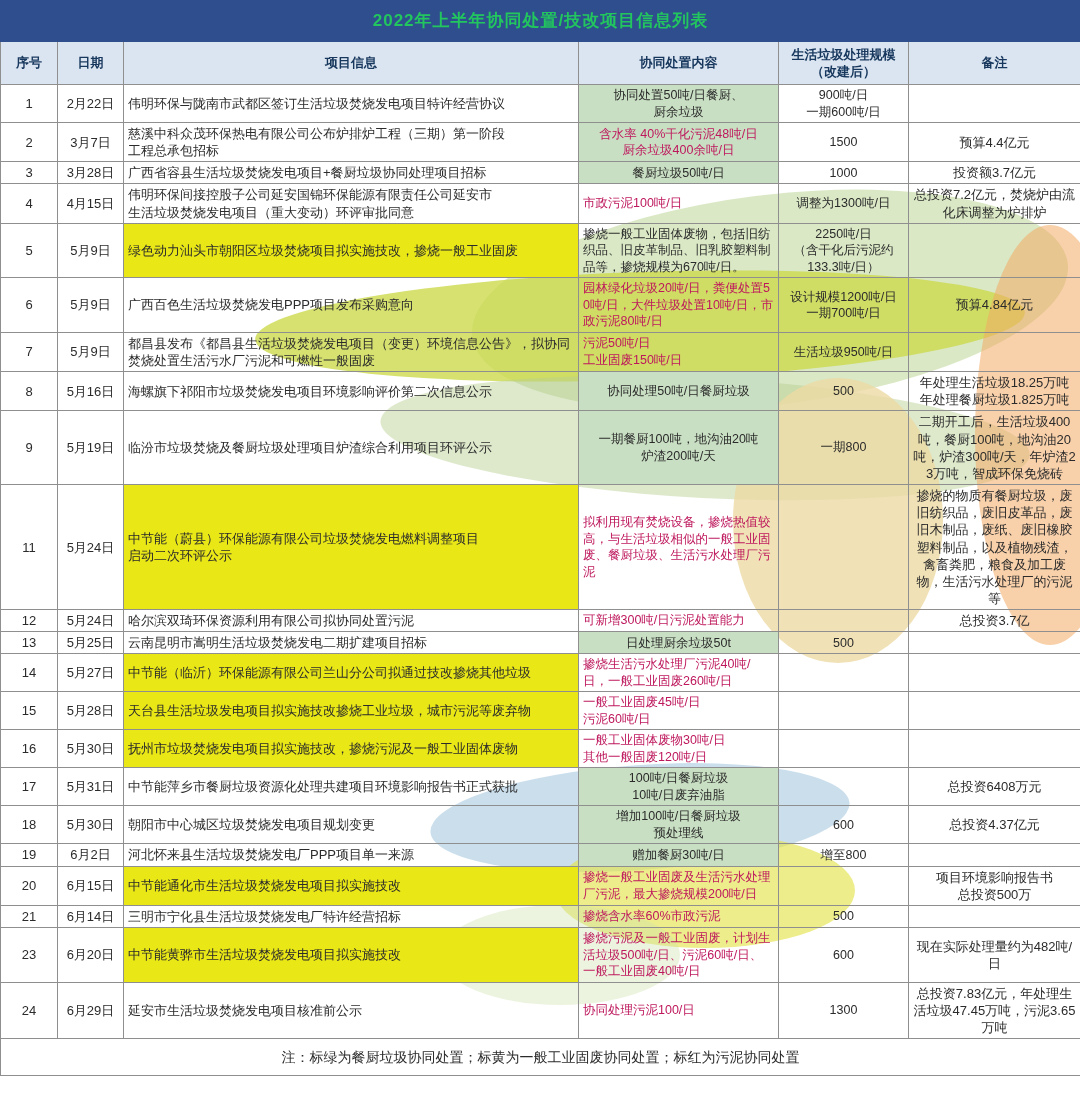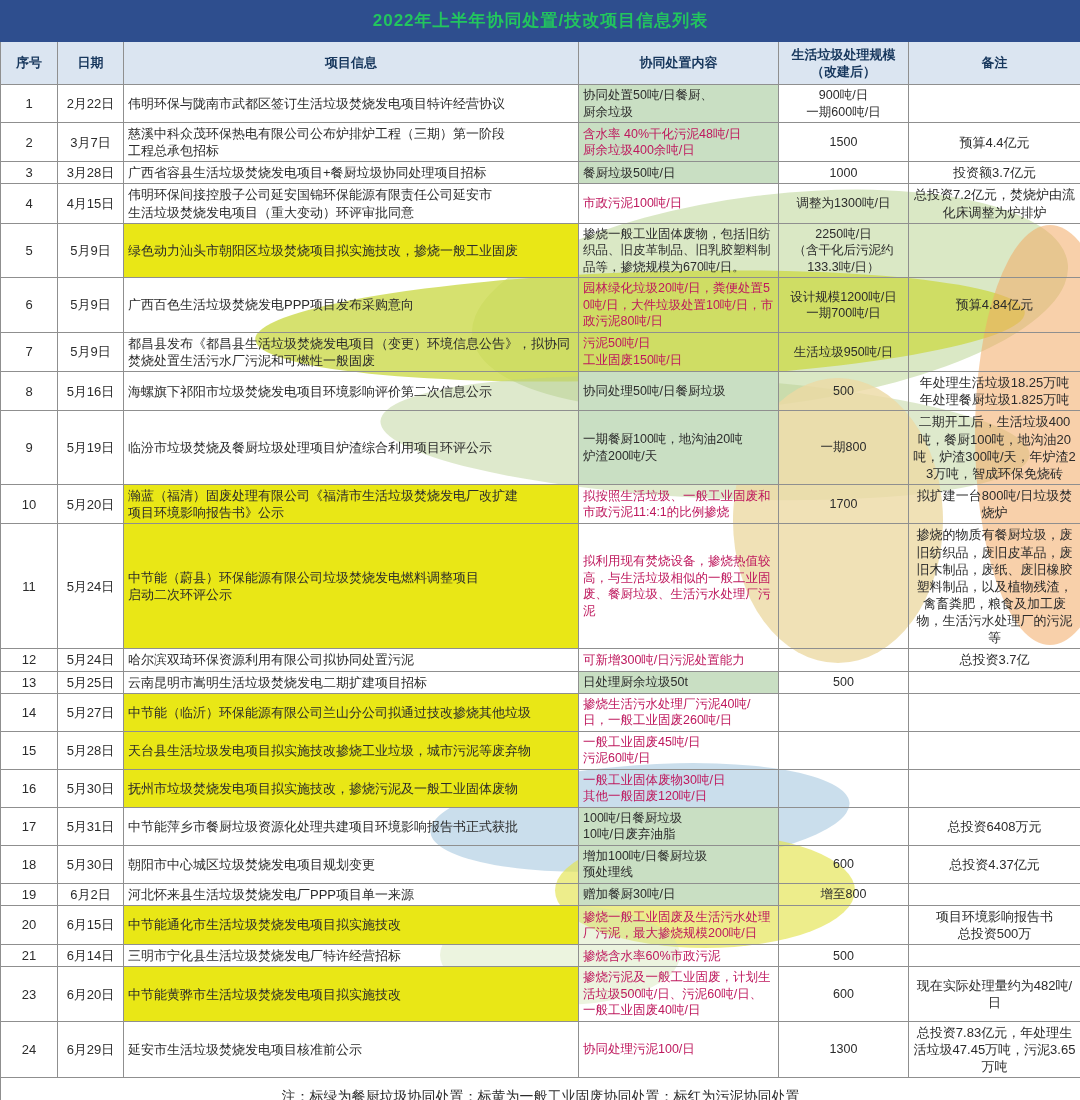--- a/index.html
+++ b/index.html
@@ -26,21 +26,21 @@
                 height:36px;border:1px solid #2e4e8e;letter-spacing:1px;}
   .head-row td{background:#dbe5f1;color:#17375d;font-weight:bold;font-size:13px;text-align:center;height:38px;}
 
   .c-no,.c-date{text-align:center;font-size:13px;}
   .c-proj{font-size:13px;text-align:left;}
   .c-cont{font-size:12.5px;text-align:left;}
   .c-scale{font-size:12.5px;text-align:center;}
   .c-rem{font-size:13px;text-align:center;border-radius:19px;}
 
   .hl-yellow{background:#e9e716;}
-  .hl-green{background:#c9dfc3;}
+  .hl-green{background:#c9dfc3;text-align:center;}
   .txt-red{color:#be185d;}
 
   .foot-row td{font-size:14px;text-align:center;height:32px;}
 </style>
 </head>
 <body>
 
 <div class="page">
 
   <div>
@@ -154,29 +154,20 @@
         <tr>
       <td class="c-no">9</td>
       <td class="c-date">5月19日</td>
       <td class="c-proj">临汾市垃圾焚烧及餐厨垃圾处理项目炉渣综合利用项目环评公示</td>
       <td class="c-cont hl-green">一期餐厨100吨，地沟油20吨
 炉渣200吨/天</td>
       <td class="c-scale">一期800</td>
       <td class="c-rem">二期开工后，生活垃圾400吨，餐厨100吨，地沟油20吨，炉渣300吨/天，年炉渣23万吨，智成环保免烧砖</td>
     </tr>
         <tr>
-      <td class="c-no">10</td>
-      <td class="c-date">5月20日</td>
-      <td class="c-proj hl-yellow">瀚蓝（福清）固废处理有限公司《福清市生活垃圾焚烧发电厂改扩建
-项目环境影响报告书》公示</td>
-      <td class="c-cont txt-red">拟按照生活垃圾、一般工业固废和市政污泥11:4:1的比例掺烧</td>
-      <td class="c-scale">1700</td>
-      <td class="c-rem">拟扩建一台800吨/日垃圾焚烧炉</td>
-    </tr>
-        <tr>
       <td class="c-no">11</td>
       <td class="c-date">5月24日</td>
       <td class="c-proj hl-yellow">中节能（蔚县）环保能源有限公司垃圾焚烧发电燃料调整项目
 启动二次环评公示</td>
       <td class="c-cont txt-red">拟利用现有焚烧设备，掺烧热值较高，与生活垃圾相似的一般工业固废、餐厨垃圾、生活污水处理厂污泥</td>
       <td class="c-scale"></td>
       <td class="c-rem">掺烧的物质有餐厨垃圾，废旧纺织品，废旧皮革品，废旧木制品，废纸、废旧橡胶塑料制品，以及植物残渣，禽畜粪肥，粮食及加工废物，生活污水处理厂的污泥等</td>
     </tr>
         <tr>
       <td class="c-no">12</td>

